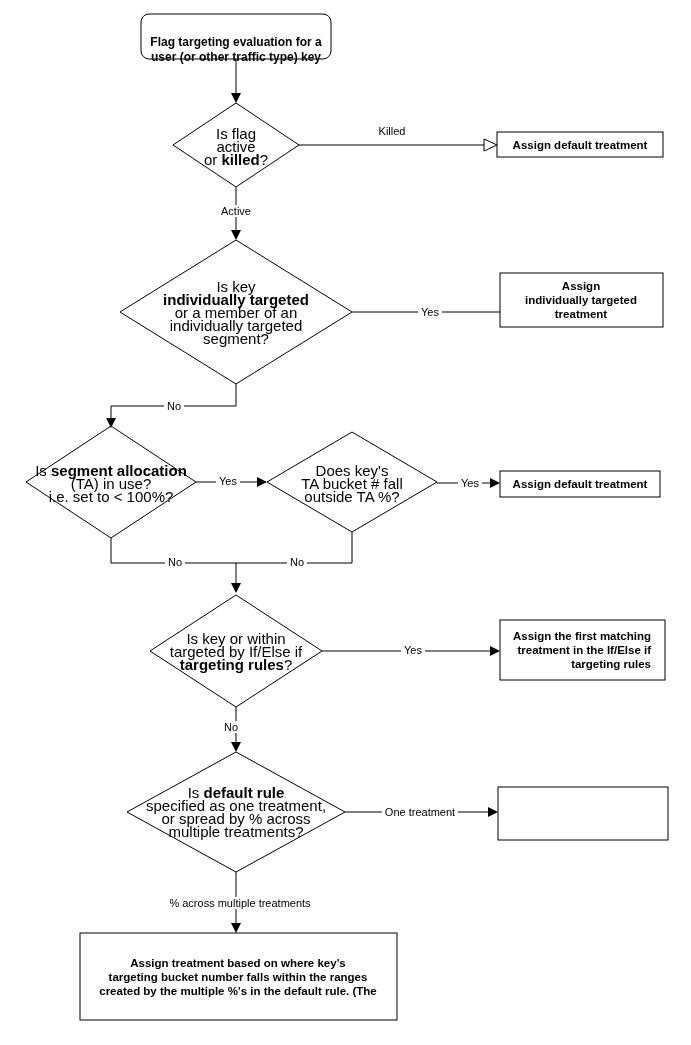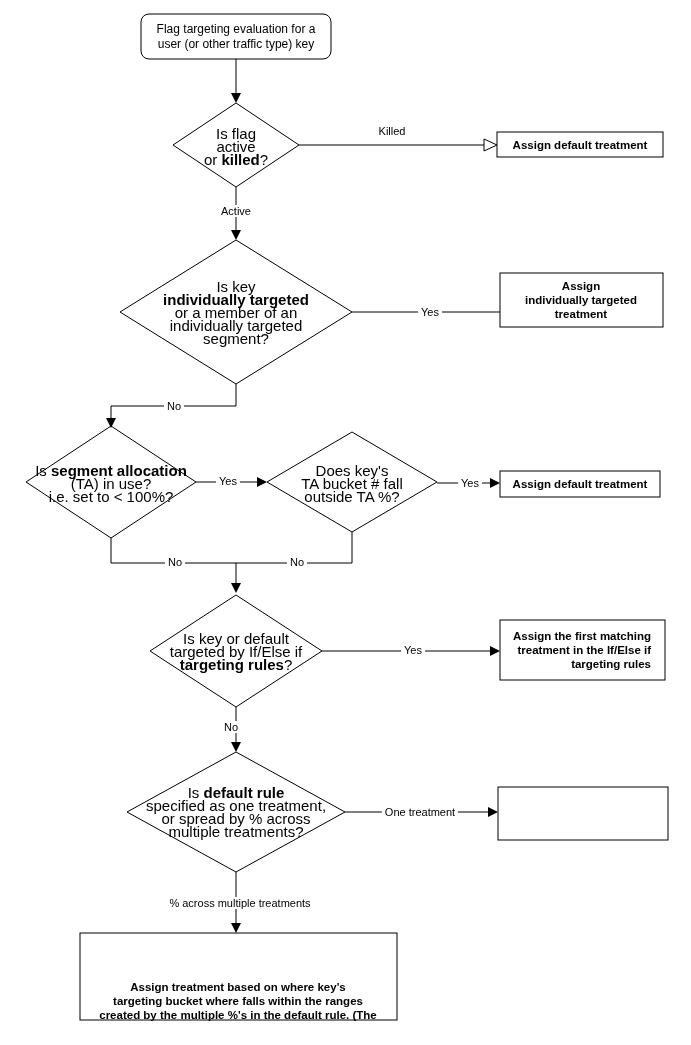--- a/index.html
+++ b/index.html
@@ -17,21 +17,21 @@
     transform:translate(-50%,-50%);
     text-align:center;
     font-size:11px;
     line-height:13px;
     white-space:nowrap;
   }
   .txt .line{display:block;}
   .b{font-weight:bold;}
   .node-text{font-size:15px;}
   .box-text{font-weight:bold;font-size:11.5px;line-height:14px;}
-  .start-text{font-weight:normal;font-size:12px;line-height:15px;}
+  .start-text{font-weight:bold;font-size:12px;line-height:15px;margin-top:13px;}
   .edge-label{
     position:absolute;
     transform:translate(-50%,-50%);
     background:#ffffff;
     padding:0 3px;
     font-size:11px;
     line-height:12px;
     white-space:nowrap;
   }
 </style>
@@ -128,42 +128,42 @@
     <span class="line">Does key's</span>
     <span class="line">TA bucket # fall</span>
     <span class="line">outside TA %?</span>
   </div>
 
   <div class="txt box-text" style="left:580px;top:484px;">
     <span class="line">Assign default treatment</span>
   </div>
 
   <div class="txt node-text" style="left:236px;top:651px;">
-    <span class="line">Is key or default</span>
+    <span class="line">Is key or within</span>
     <span class="line">targeted by If/Else if</span>
     <span class="line"><span class="b">targeting rules</span><span>?</span></span>
   </div>
 
   <div class="txt box-text" style="left:582px;top:650px;text-align:right;">
     <span class="line">Assign the first matching</span>
     <span class="line">treatment in the If/Else if</span>
     <span class="line">targeting rules</span>
   </div>
 
   <div class="txt node-text" style="left:236px;top:812px;">
     <span class="line"><span>Is </span><span class="b">default rule</span></span>
     <span class="line">specified as one treatment,</span>
     <span class="line">or spread by % across</span>
     <span class="line">multiple treatments?</span>
   </div>
 
 
-  <div class="txt box-text" style="left:238px;top:977px;margin-top:24px;">
+  <div class="txt box-text" style="left:238px;top:977px;">
     <span class="line">Assign treatment based on where key's</span>
-    <span class="line">targeting bucket where falls within the ranges</span>
+    <span class="line">targeting bucket number falls within the ranges</span>
     <span class="line">created by the multiple %'s in the default rule. (The</span>
   </div>
 
   <div class="edge-label" style="left:392px;top:131px;">Killed</div>
   <div class="edge-label" style="left:236px;top:211px;">Active</div>
   <div class="edge-label" style="left:430px;top:312px;">Yes</div>
   <div class="edge-label" style="left:174px;top:406px;">No</div>
   <div class="edge-label" style="left:228px;top:481px;">Yes</div>
   <div class="edge-label" style="left:470px;top:483px;">Yes</div>
   <div class="edge-label" style="left:175px;top:562px;">No</div>

